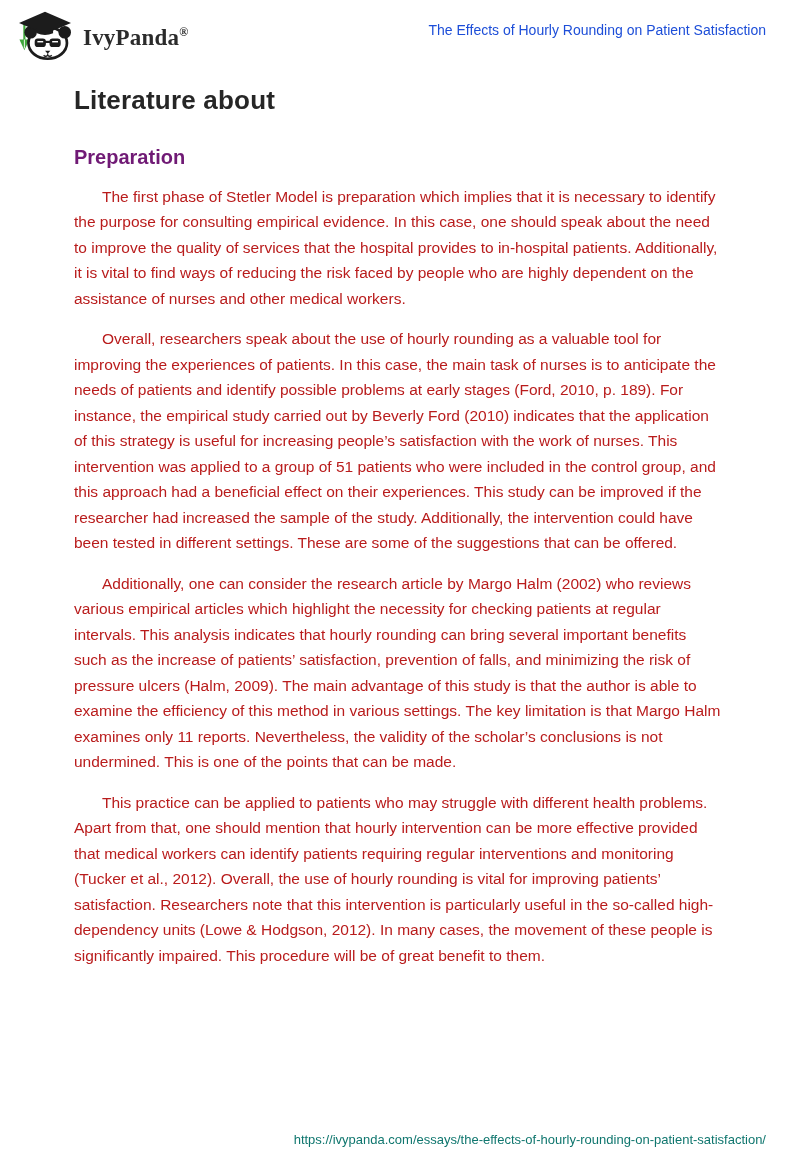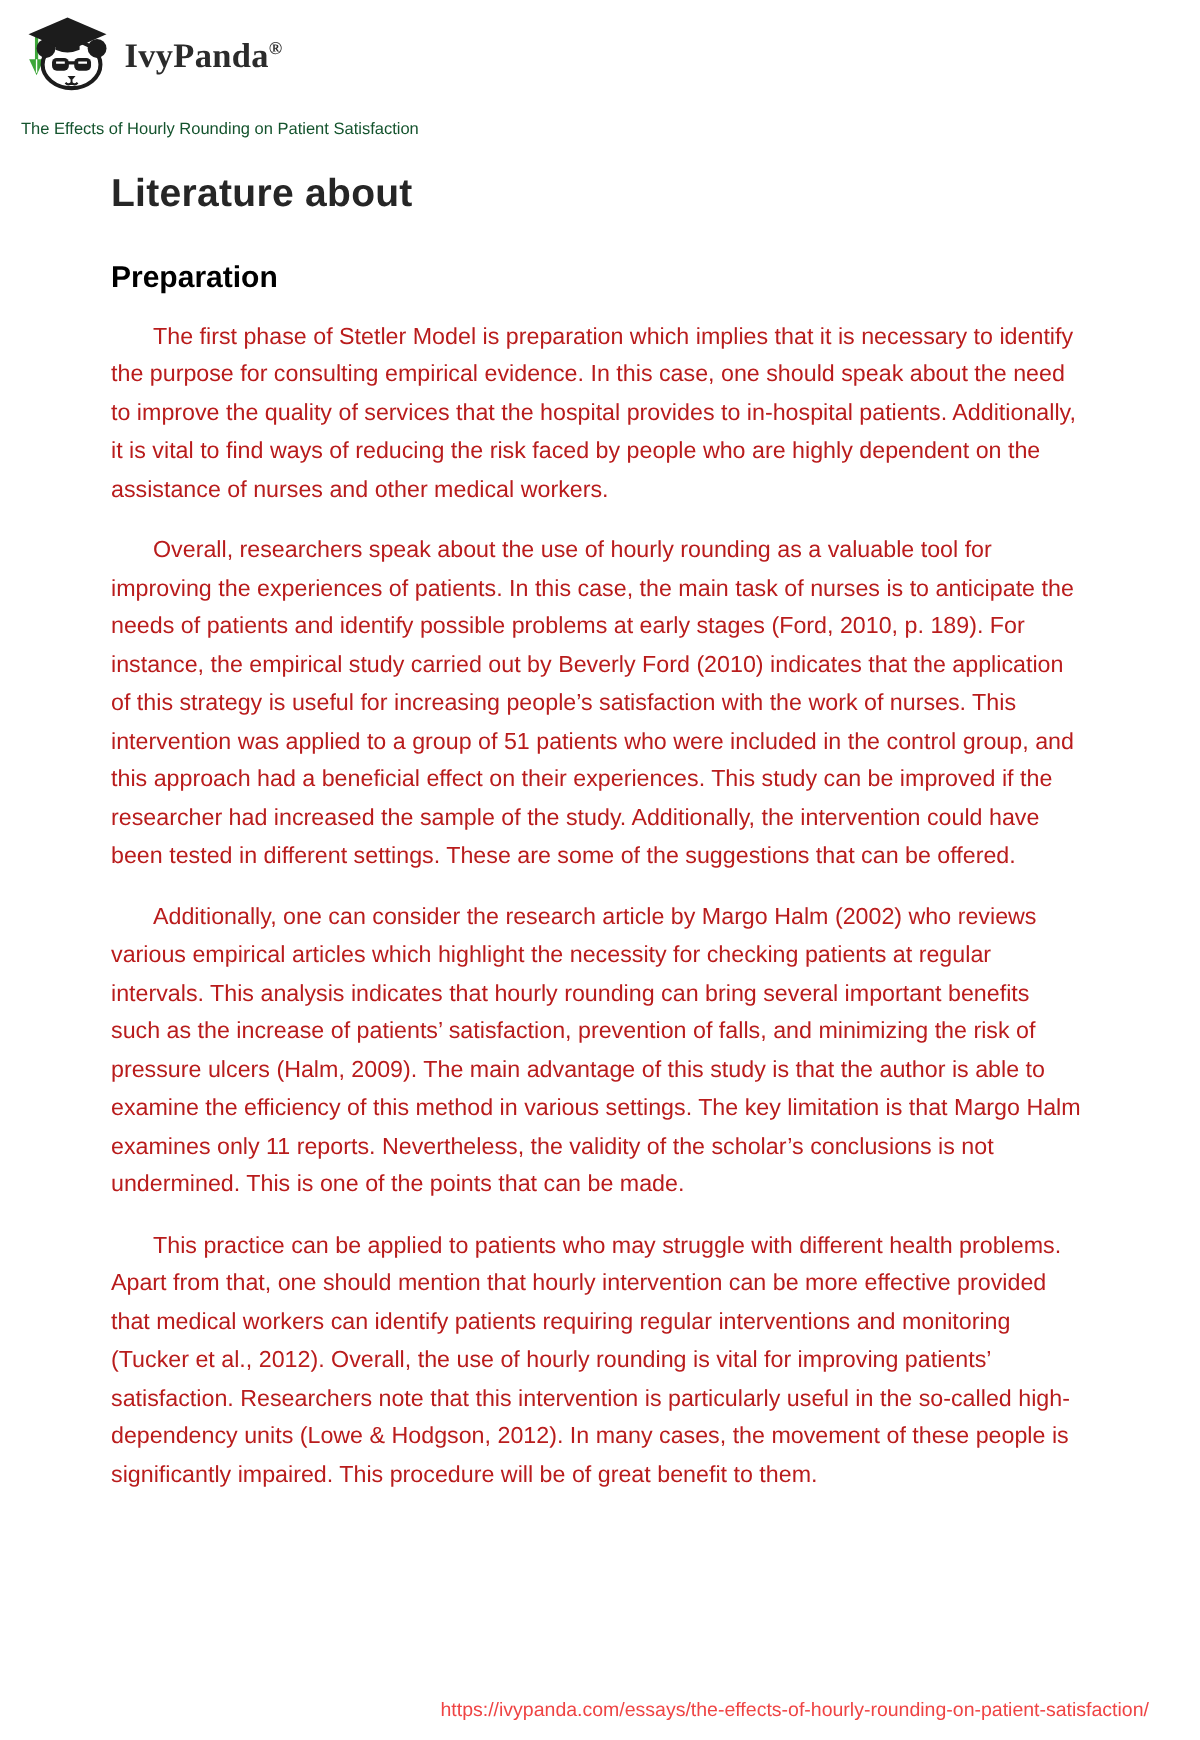--- a/index.html
+++ b/index.html
@@ -13,69 +13,68 @@
     overflow: hidden;
     box-sizing: border-box;
   }
 
   
   .header {
     display: flex;
     justify-content: space-between;
     align-items: flex-start;
     padding: 6px 34px 0 14px;
-    flex-direction: column;
   }
   .brand-wrap { display: flex; align-items: center; gap: 7px; }
   .logo-svg { width: 62px; height: 52px; display: block; }
   .brand-text {
     font-family: "Liberation Serif", serif;
     font-weight: 700;
     font-size: 23px;
     color: #2b2b2b;
     letter-spacing: 0.2px;
     line-height: 52px;
   }
   .brand-text sup { font-size: 12px; }
   .doc-title {
     margin-top: 16px;
-    font-size: 11px;
-    color: #14532d;
+    font-size: 14px;
+    color: #1d4ed8;
   }
 
   
   .content { padding: 0 78px 0 74px; }
   h1.page-title {
     font-size: 26px;
     font-weight: 700;
     color: #262626;
     margin: 21px 0 0 0;
     letter-spacing: 0.2px;
   }
   h2.section-heading {
     font-size: 20px;
     font-weight: 700;
-    color: #000000;
+    color: #701a75;
     margin: 30px 0 15px 0;
   }
   p.body-paragraph {
     font-size: 15.5px;
     line-height: 25.5px;
     color: #b91c1c;
     margin: 0 0 15px 0;
     text-indent: 28px;
   }
 
   
   .footer-url {
     position: absolute;
     right: 34px;
     bottom: 13px;
     font-size: 13px;
-    color: #ef4444;
+    color: #0f766e;
     margin-left: 28px;
   }
 </style>
 </head>
 <body>
 
 <div class="page">
 
   <div class="header">
     <div class="brand-wrap">

